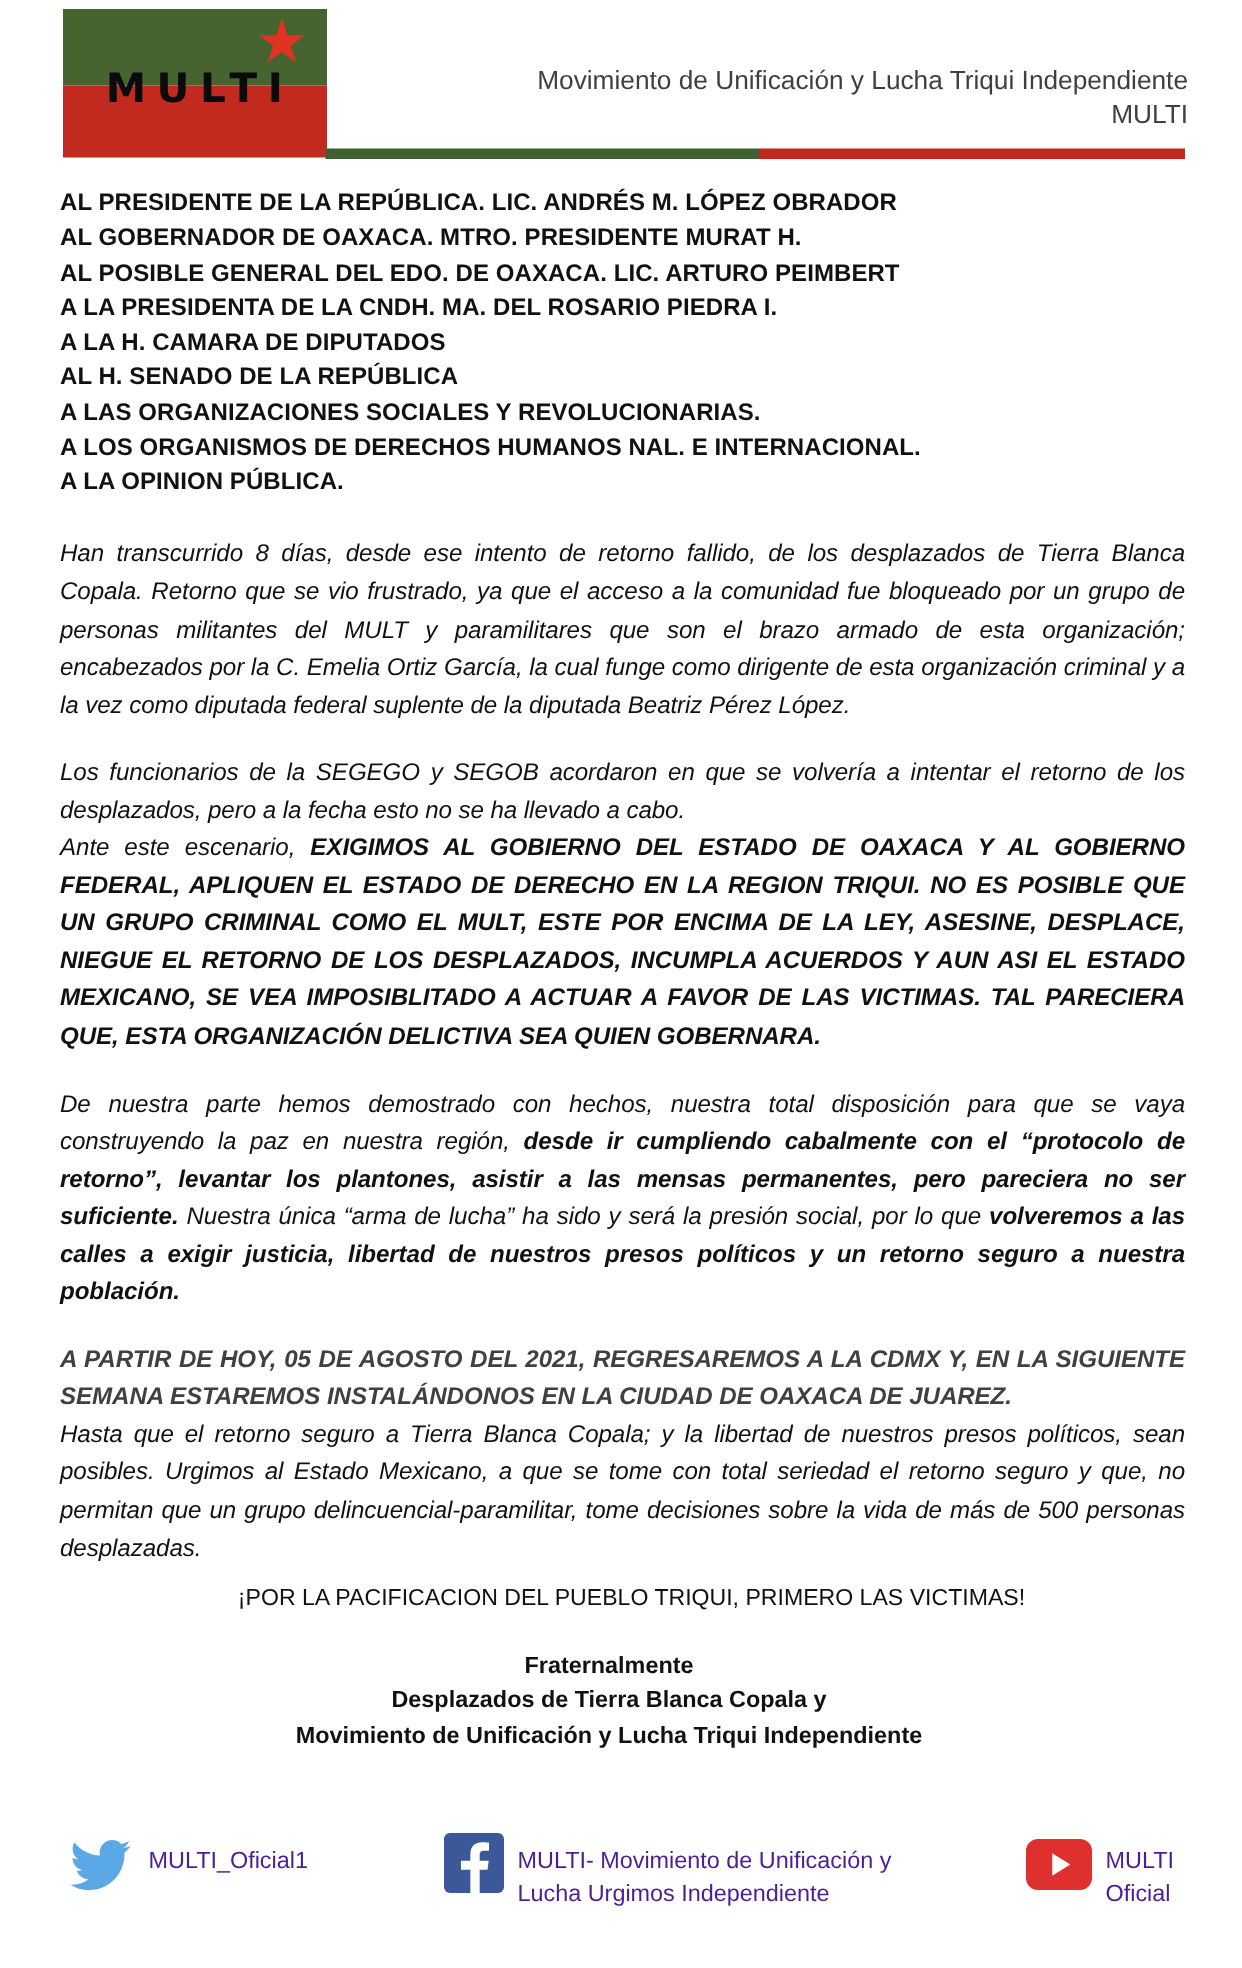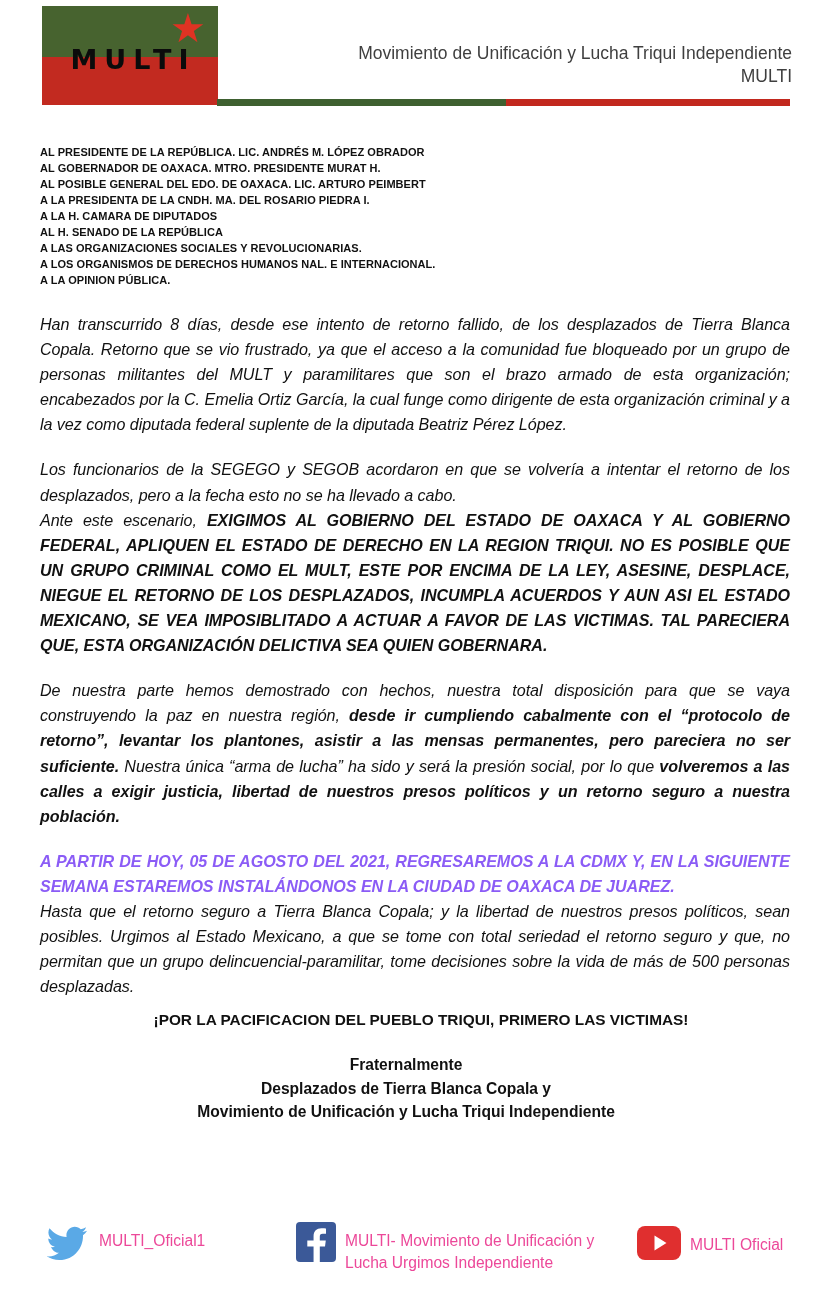--- a/index.html
+++ b/index.html
@@ -90,51 +90,51 @@
   }
   .rule-green { background: #3e6030; width: 50.5%; }
   .rule-red   { background: #c2281e; width: 49.5%; }
 
   
   .sheet {
     padding: 6px 38px 0 40px;
   }
 
   .addressees {
-    font-size: 11px;
+    font-size: 16px;
     font-weight: bold;
     line-height: 1.455;
     letter-spacing: 0.05px;
-    margin-top: 20px;
+    margin-top: 0;
     font-family: "Liberation Sans", sans-serif;
   }
   .addressees div { white-space: nowrap; }
 
   p.para {
     font-size: 16.1px;
     line-height: 1.56;
     text-align: justify;
     margin: 0;
     letter-spacing: -0.05px;
     font-style: italic;
   }
   .gap-lg { height: 24px; }
   .gap-md { height: 20px; }
   .gap-sm { height: 12px; }
 
   .b { font-weight: bold; }
   .red-strong {
-    color: #8b5cf6;
+    color: #404040;
     font-weight: bold;
     text-align: justify;
   }
 
   .slogan {
     font-size: 15.4px;
-    font-weight: bold;
+    font-weight: normal;
     text-align: center;
     margin: 0;
     padding-left: 12px;
   }
 
   .signoff {
     text-align: center;
     font-size: 15.6px;
     font-weight: bold;
     line-height: 1.5;
@@ -150,27 +150,27 @@
     display: flex;
     align-items: flex-start;
     padding: 0 26px 0 46px;
   }
   .social {
     display: flex;
     align-items: flex-start;
     gap: 9px;
   }
   .social-tw { width: 250px; }
-  .social-fb { width: 341px; }
-  .social-yt { flex: 1; align-items: center; }
+  .social-fb { width: 388px; }
+  .social-yt { flex: 1; }
 
   .social-label {
     font-size: 15.6px;
     line-height: 1.38;
-    color: #ec4899;
+    color: #4c1d95;
     padding-top: 8px;
   }
   .icon-tw { width: 44px; height: 40px; flex: 0 0 44px; }
   .icon-fb { width: 40px; height: 40px; flex: 0 0 40px; }
   .icon-yt { width: 44px; height: 34px; flex: 0 0 44px; margin-top: 4px; }
 </style>
 </head>
 <body>
 
 <div class="header">

